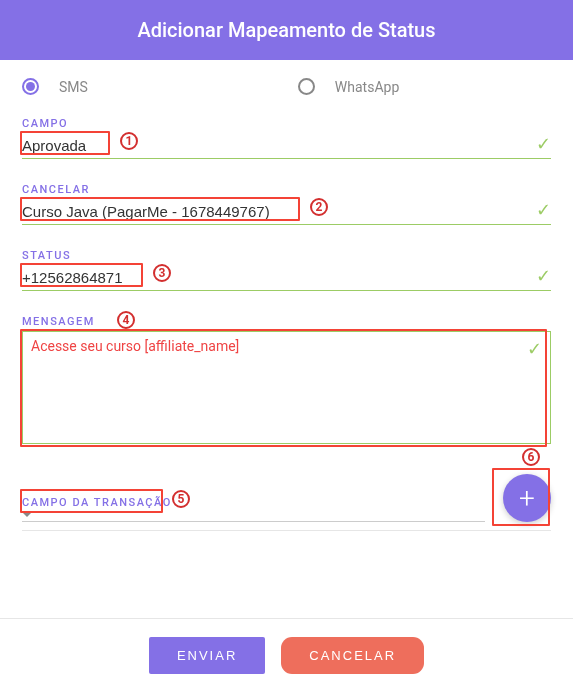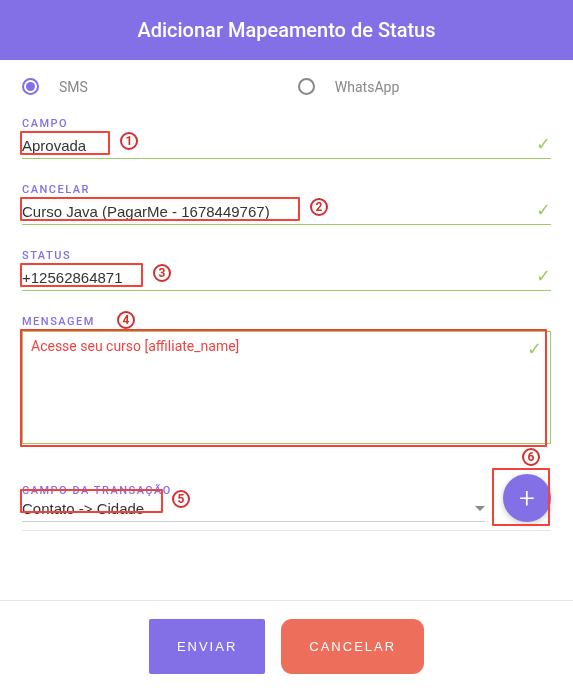--- a/index.html
+++ b/index.html
@@ -182,21 +182,21 @@
       pointer-events: none;
     }
     .footer {
       border-top: 1px solid #e6e6e6;
       padding: 18px 0;
       display: flex;
       justify-content: center;
       gap: 16px;
     }
     .btn {
-      padding: 20px 28px;
+      padding: 11px 28px;
       border: none;
       color: #fff;
       font-size: 13px;
       letter-spacing: 2px;
       cursor: pointer;
       border-radius: 2px;
     }
     .btn-primary {
       background: #8470e6;
     }
@@ -272,21 +272,20 @@
       <textarea style="">Acesse seu curso [affiliate_name]</textarea>
       <span class="textarea-check">✓</span>
     </div>
     <div class="highlight" style="left:-2px; top:14px; width:527px; height:118px;"></div>
   </div>
 
   <div class="select-row annot-wrap">
     <div class="select-field">
       <div class="field-label">CAMPO DA TRANSAÇÃO</div>
       <div class="select-input-row">
-        <input type="text" readonly="" value="Contato -&gt; Cidade" style="">
         <div class="caret"></div>
       </div>
     </div>
     <div class="fab">
       <span>+</span>
     </div>
     <div class="highlight" style="left:-2px; top:15px; width:143px; height:24px;"></div>
     <div class="annotation" style="left:150px; top:16px;">5</div>
     <div class="highlight" style="left:470px; top:-6px; width:58px; height:58px;"></div>
     <div class="annotation" style="left:500px; top:-26px;">6</div>

